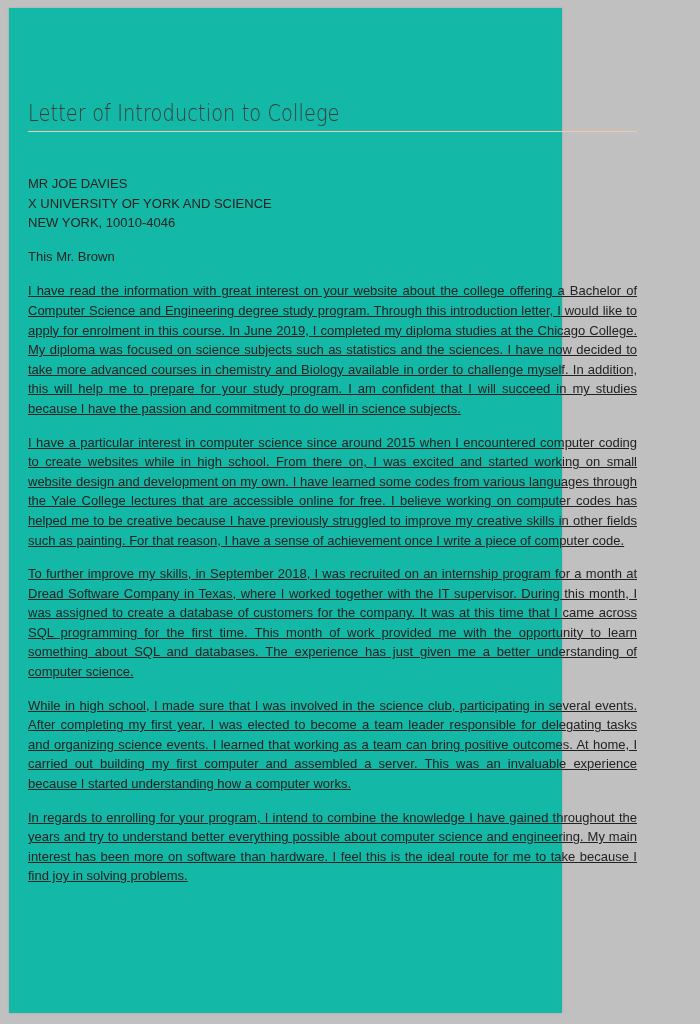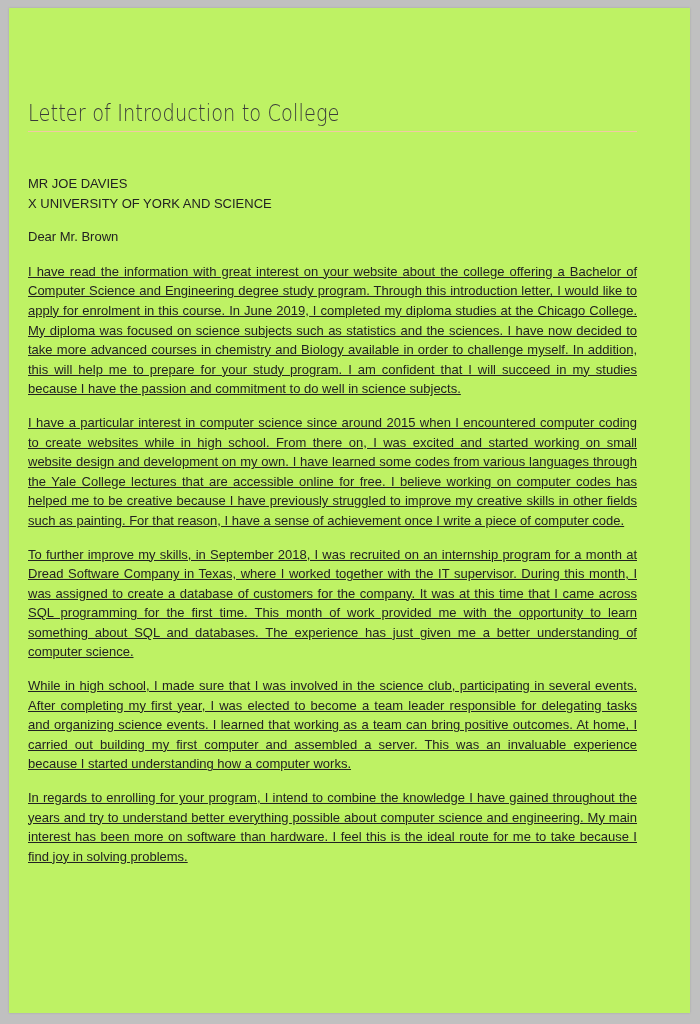--- a/index.html
+++ b/index.html
@@ -4,22 +4,22 @@
 <style>
   html, body { margin: 0; padding: 0; }
   body {
     width: 700px; height: 1024px; overflow: hidden;
     background: #c0c0c0;
     position: relative;
     font-family: "Liberation Sans", sans-serif;
   }
   .page {
     position: absolute; left: 9px; top: 8px;
-    width: 681px; height: 1005px;
-    background: #bef264;
+    width: 553px; height: 1005px;
+    background: #14b8a6;
     box-shadow: 0 0 2px rgba(0,0,0,0.15);
   }
   .title {
     position: absolute; left: 19px; top: 92px;
     font-size: 22.5px; font-weight: normal; color: #3a3a3a;
     letter-spacing: 0.1px; margin: 0;
     font-family: "DejaVu Sans", sans-serif; font-weight: 300;
     transform: scaleX(0.86); transform-origin: left top;
     white-space: nowrap;
   }
@@ -45,21 +45,22 @@
 <body>
 
 <div class="page">
   <h1 class="title">Letter of Introduction to College</h1>
   <div class="title-rule"></div>
 
   <div class="content">
     <div class="address">
       <div>MR JOE DAVIES</div>
       <div>X UNIVERSITY OF YORK AND SCIENCE</div>
+      <div>NEW YORK, 10010-4046</div>
     </div>
-    <div class="salutation">Dear Mr. Brown</div>
+    <div class="salutation">This Mr. Brown</div>
     <p class="first">I have read the information with great interest on your website about the college offering a Bachelor of Computer Science and Engineering degree study program. Through this introduction letter, I would like to apply for enrolment in this course. In June 2019, I completed my diploma studies at the Chicago College. My diploma was focused on science subjects such as statistics and the sciences. I have now decided to take more advanced courses in chemistry and Biology available in order to challenge myself. In addition, this will help me to prepare for your study program. I am confident that I will succeed in my studies because I have the passion and commitment to do well in science subjects.</p>
     <p>I have a particular interest in computer science since around 2015 when I encountered computer coding to create websites while in high school. From there on, I was excited and started working on small website design and development on my own. I have learned some codes from various languages through the Yale College lectures that are accessible online for free. I believe working on computer codes has helped me to be creative because I have previously struggled to improve my creative skills in other fields such as painting. For that reason, I have a sense of achievement once I write a piece of computer code.</p>
     <p>To further improve my skills, in September 2018, I was recruited on an internship program for a month at Dread Software Company in Texas, where I worked together with the IT supervisor. During this month, I was assigned to create a database of customers for the company. It was at this time that I came across SQL programming for the first time. This month of work provided me with the opportunity to learn something about SQL and databases. The experience has just given me a better understanding of computer science.</p>
     <p>While in high school, I made sure that I was involved in the science club, participating in several events. After completing my first year, I was elected to become a team leader responsible for delegating tasks and organizing science events. I learned that working as a team can bring positive outcomes. At home, I carried out building my first computer and assembled a server. This was an invaluable experience because I started understanding how a computer works.</p>
     <p>In regards to enrolling for your program, I intend to combine the knowledge I have gained throughout the years and try to understand better everything possible about computer science and engineering.  My main interest has been more on software than hardware. I feel this is the ideal route for me to take because I find joy in solving problems.</p>
   </div>
 </div>
 
 </body></html>

